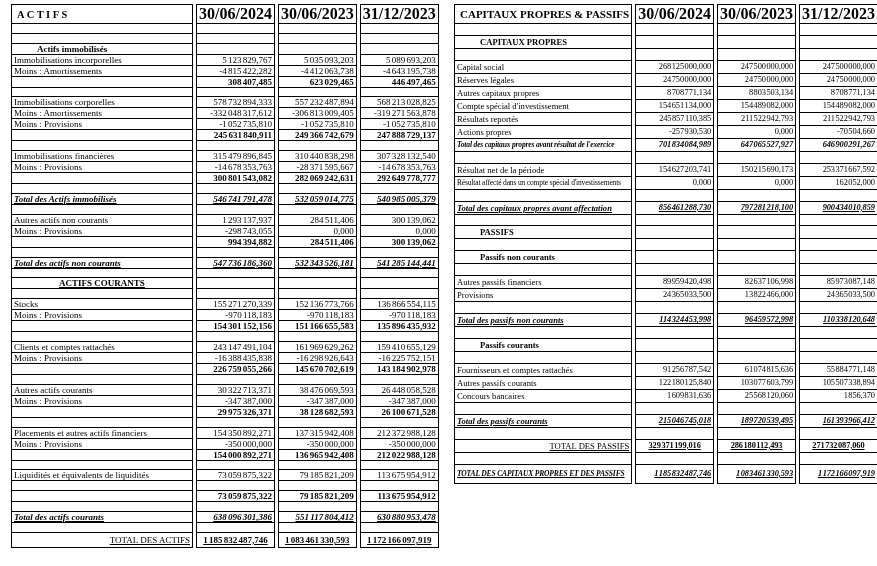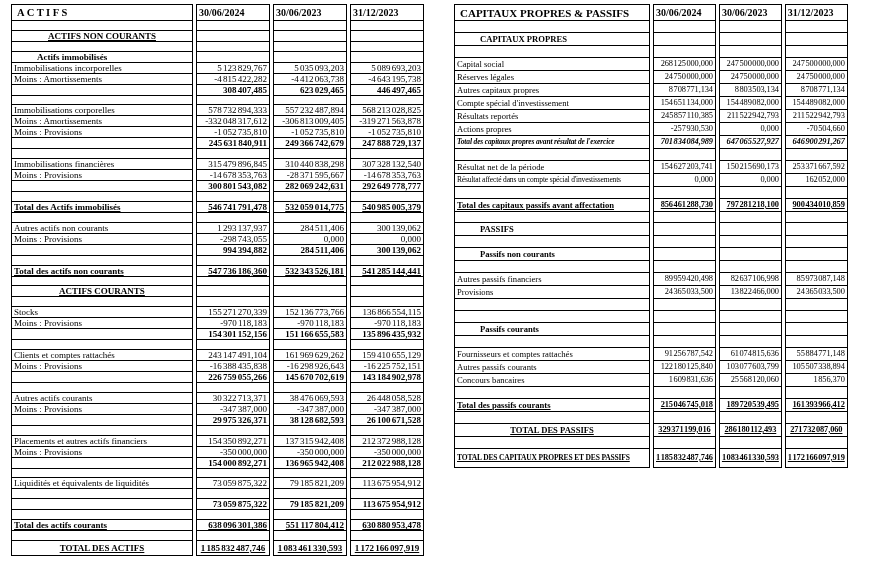--- a/index.html
+++ b/index.html
@@ -8,21 +8,21 @@
     width:877px; height:566px; background:#ffffff; color:#000;
     font-family:"Liberation Serif","DejaVu Serif",serif;
   }
   .page { position:relative; width:877px; height:566px; overflow:hidden; background:#fff; }
 
   table.fin { position:absolute; border-collapse:separate; border-spacing:3px 0; table-layout:fixed; }
   .fin th, .fin td {
     border:0 solid #000; border-left-width:1px; border-right-width:1px; border-bottom-width:1px;
     padding:0 2px; vertical-align:middle; white-space:nowrap; overflow:hidden;
   }
-  .fin thead th { border-top-width:1px; font-weight:bold; height:17px; font-size:10px; text-align:left; }
+  .fin thead th { border-top-width:1px; font-weight:bold; height:17px; font-size:16px; text-align:left; }
   .fin th.title { text-align:left; padding-left:5px; }
 
   .left  { left:8px;   top:4px; }
   .right { left:451px; top:4px; }
 
   .left  th.title { font-size:10.5px; }
   .right th.title { font-size:11px; }
 
   .left  tbody td { height:9.8px;  line-height:10px; font-size:9px; }
   .right tbody td { height:11.9px; line-height:12px; font-size:8.6px; }
@@ -30,23 +30,23 @@
   .right tbody tr:last-child td { height:19px; }
 
   td.num { text-align:right; }
   .left  td.num { font-size:9px;  word-spacing:-1px; }
   .right td.num { font-size:8.4px; word-spacing:-1.4px; letter-spacing:-0.1px; }
 
   
   .r-group   td.lbl { font-weight:bold;padding-left:25px; }
   .r-section td.lbl { font-weight:bold; text-align:center; text-decoration:underline; }
   .r-sum     td.num { font-weight:bold; }
-  .r-total   td.lbl, .r-total   td.num { font-weight:bold; text-decoration:underline; }
+  .r-total   td.lbl, .r-total   td.num { font-weight:bold; text-decoration:underline;font-style:italic; }
   .r-titalic td.lbl, .r-titalic td.num { font-weight:bold; font-style:italic; }
-  .r-tcenter td.lbl { font-weight:bold; text-align:center; text-decoration:underline; }
+  .r-tcenter td.lbl { font-weight:normal; text-align:right; text-decoration:underline; }
   .r-tcenter td.num { font-weight:bold; text-decoration:underline;text-align:center; }
   td.lbl.small { font-size:7.5px; letter-spacing:-0.15px; }
 </style>
 </head>
 <body>
 
 <div class="page">
 
   <table class="fin left">
     <colgroup>
@@ -63,26 +63,20 @@
         <th>31/12/2023</th>
       </tr>
     </thead>
     <tbody>
         <tr class="r-blank">
           <td class="lbl"></td>
           <td class="num"></td>
           <td class="num"></td>
           <td class="num"></td>
         </tr>
-        <tr class="r-section">
-          <td class="lbl">ACTIFS NON COURANTS</td>
-          <td class="num"></td>
-          <td class="num"></td>
-          <td class="num"></td>
-        </tr>
         <tr class="r-blank">
           <td class="lbl"></td>
           <td class="num"></td>
           <td class="num"></td>
           <td class="num"></td>
         </tr>
         <tr class="r-group">
           <td class="lbl">Actifs immobilisés</td>
           <td class="num"></td>
           <td class="num"></td>
@@ -461,21 +455,21 @@
           <td class="num">0,000</td>
           <td class="num">162 052,000</td>
         </tr>
         <tr class="r-blank">
           <td class="lbl"></td>
           <td class="num"></td>
           <td class="num"></td>
           <td class="num"></td>
         </tr>
         <tr class="r-total">
-          <td class="lbl">Total des capitaux passifs avant affectation</td>
+          <td class="lbl">Total des capitaux propres avant affectation</td>
           <td class="num">856 461 288,730</td>
           <td class="num">797 281 218,100</td>
           <td class="num">900 434 010,859</td>
         </tr>
         <tr class="r-blank">
           <td class="lbl"></td>
           <td class="num"></td>
           <td class="num"></td>
           <td class="num"></td>
         </tr>
@@ -513,20 +507,26 @@
           <td class="lbl">Provisions</td>
           <td class="num">24 365 033,500</td>
           <td class="num">13 822 466,000</td>
           <td class="num">24 365 033,500</td>
         </tr>
         <tr class="r-blank">
           <td class="lbl"></td>
           <td class="num"></td>
           <td class="num"></td>
           <td class="num"></td>
+        </tr>
+        <tr class="r-total">
+          <td class="lbl">Total des passifs non courants</td>
+          <td class="num">114 324 453,998</td>
+          <td class="num">96 459 572,998</td>
+          <td class="num">110 338 120,648</td>
         </tr>
         <tr class="r-blank">
           <td class="lbl"></td>
           <td class="num"></td>
           <td class="num"></td>
           <td class="num"></td>
         </tr>
         <tr class="r-group">
           <td class="lbl">Passifs courants</td>
           <td class="num"></td>

